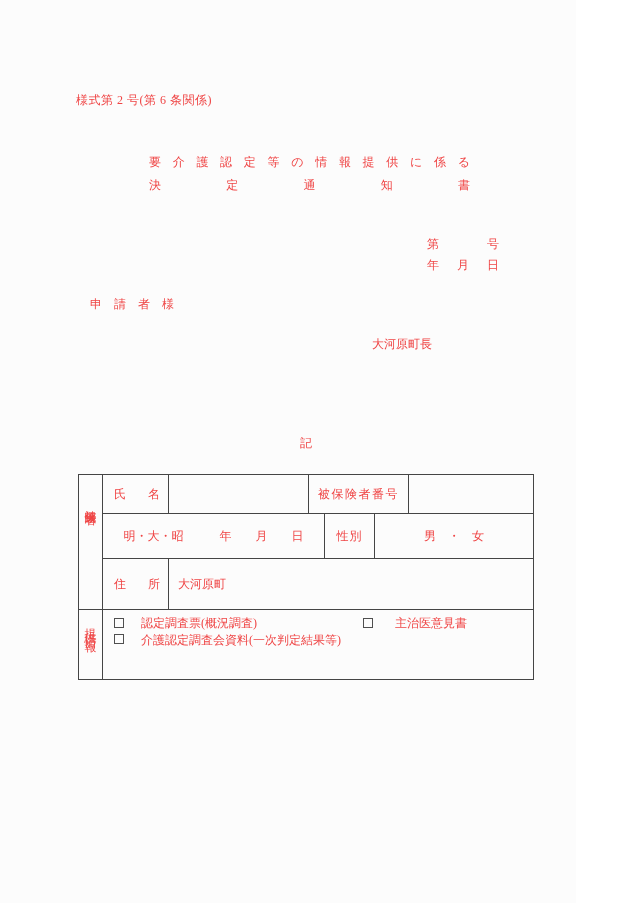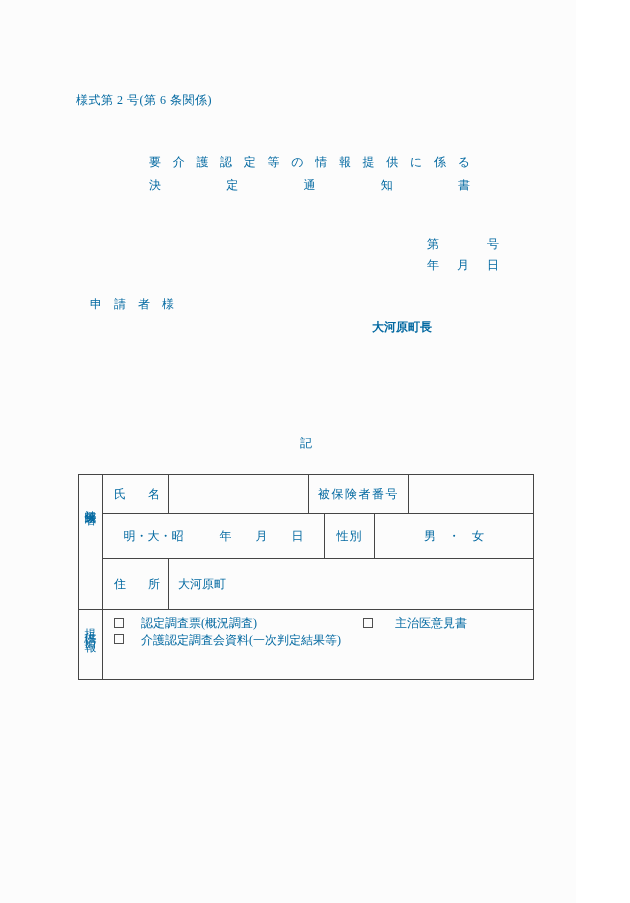--- a/index.html
+++ b/index.html
@@ -1,39 +1,39 @@
 <!DOCTYPE html>
 <html><head>
 <meta charset="utf-8">
 <style>
   * { margin:0; padding:0; box-sizing:border-box; }
   html,body { width:630px; height:903px; }
   body { background:#ffffff; }
   .page {
     position:relative; width:576px; height:903px;
-    background:#fcfcfc; color:#0369a1;
+    background:#fcfcfc; color:#ef4444;
     font-family:"Liberation Serif","DejaVu Serif",serif;
     font-size:12px; line-height:12px;
     overflow:hidden;
   }
   .abs { position:absolute; }
 
   
   [data-justify] { display:flex; justify-content:space-between; }
 
   .form-no   { left:76px; top:94px; letter-spacing:0.5px; }
   .title-blk { left:149px; top:156px; width:321px; }
   .title-l2  { margin-top:11px; }
 
   .ref-blk   { left:427px; top:238px; width:72px; }
   .ref-line  { display:flex; justify-content:space-between; height:12px; }
   .ref-date  { margin-top:9px; }
 
   .addressee { left:90px; top:298px; width:84px; }
-  .sender    { left:372px; top:321px;font-weight:bold; }
+  .sender    { left:372px; top:338px; }
   .sentence  { left:115px; top:398px; }
   .record    { left:78px; top:437px; width:456px; text-align:center; }
 
   
   .tbl  { position:absolute; left:78px; top:474px; width:456px; border:1px solid #454545; }
   .sec  { display:flex; }
   .sec1 { height:134px; }
   .sec2 { height:70px; border-top:1px solid #454545; }
   .vcell { width:24px; border-right:1px solid #454545; position:relative; flex:none; }
   .vtext {

